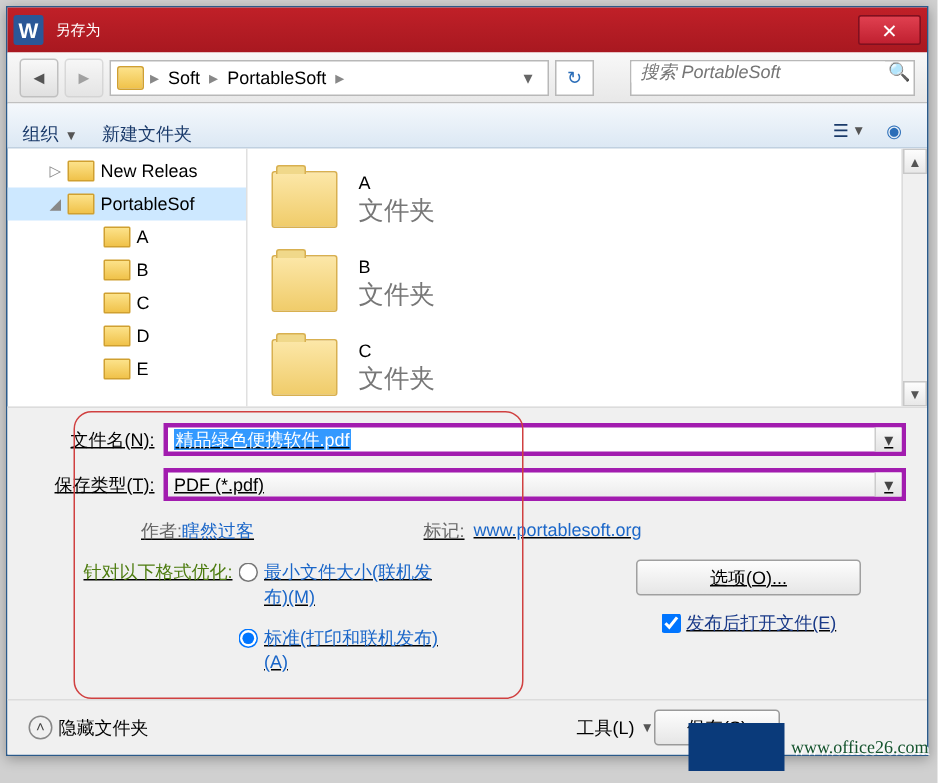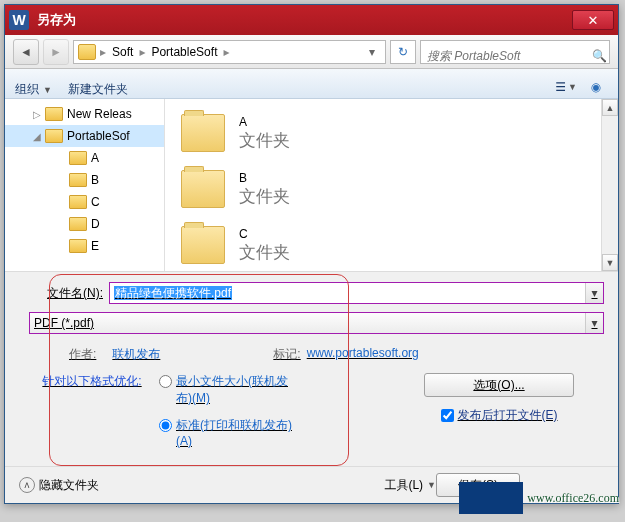--- a/index.html
+++ b/index.html
@@ -1,30 +1,30 @@
 <!DOCTYPE html>
 <html><head>
 <meta charset="utf-8">
 <style>
 * { box-sizing: border-box; margin: 0; padding: 0; font-family: "Microsoft YaHei", "Segoe UI", Tahoma, sans-serif; font-size: 12px; }
 body { background: #d0d0d0; width: 625px; height: 522px; overflow: hidden; }
 .window { width: 615px; height: 500px; margin: 4px; background: #fff; border: 1px solid #2b5a8a; box-shadow: 0 2px 8px rgba(0,0,0,0.3); display: flex; flex-direction: column; }
 .titlebar { background: linear-gradient(#c02028, #a81820); height: 30px; display: flex; align-items: center; padding: 0 4px; color: #fff; }
 .titlebar .word-icon { width: 20px; height: 20px; background: #2b5797; color: #fff; display: flex; align-items: center; justify-content: center; font-weight: bold; font-size: 14px; border-radius: 2px; margin-right: 8px; }
-.titlebar .title { font-size: 13px; flex: 1; font-weight: bold; }
+.titlebar .title { font-size: 10px; flex: 1; }
 .titlebar .close-btn { width: 42px; height: 20px; background: linear-gradient(#e04050, #c02030); border: 1px solid #801020; border-radius: 2px; display: flex; align-items: center; justify-content: center; color: #fff; font-size: 13px; cursor: pointer; }
 .navbar { height: 34px; background: linear-gradient(#f8f8f8, #e8e8e8); border-bottom: 1px solid #c0c0c0; display: flex; align-items: center; padding: 0 8px; gap: 4px; }
 .nav-btn { width: 26px; height: 26px; border: 1px solid #c0c0c0; background: linear-gradient(#f8f8f8, #e0e0e0); border-radius: 3px; display: flex; align-items: center; justify-content: center; cursor: pointer; color: #555; }
 .addr-wrap { flex: 1; height: 24px; border: 1px solid #b8b8b8; background: #fff; display: flex; align-items: center; padding: 0 4px; }
 .addr-wrap .folder-ico { width: 18px; height: 16px; background: linear-gradient(#fce28a, #f0c24a); border: 1px solid #d0a030; border-radius: 2px; flex-shrink: 0; }
 .crumb { padding: 0 2px; cursor: pointer; color: #000; }
 .crumb-sep { color: #888; padding: 0 4px; }
 .addr-drop { width: 18px; display: flex; justify-content: center; color: #666; cursor: pointer; }
 .refresh-btn { width: 26px; height: 24px; border: 1px solid #b8b8b8; background: #fff; display: flex; align-items: center; justify-content: center; color: #2a6db8; cursor: pointer; }
-.search-box { width: 190px; height: 24px; border: 1px solid #b8b8b8; background: #fff; display: flex; align-items: flex-end; }
+.search-box { width: 190px; height: 24px; border: 1px solid #b8b8b8; background: #fff; display: flex; align-items: flex-start; margin-left: 20px; }
 .search-box input { flex: 1; border: none; outline: none; padding: 0 6px; font-style: italic; color: #888; }
 .search-ico { width: 22px; color: #2a6db8; text-align: center; cursor: pointer; }
 .toolbar { height: 30px; background: linear-gradient(#f4f8fc, #dce8f4); border-bottom: 1px solid #c0d0e0; display: flex; align-items: flex-end; padding: 0 10px; gap: 16px; color: #1a3a6a; }
 .tb-item { cursor: pointer; display: flex; align-items: center; gap: 4px; }
 .tb-drop { font-size: 9px; color: #555; }
 .tb-right { margin-left: auto; display: flex; gap: 6px; }
 .tb-ico { width: 24px; height: 22px; border: 1px solid transparent; border-radius: 2px; display: flex; align-items: center; justify-content: center; cursor: pointer; }
 .browser { flex: 1; display: flex; min-height: 0; }
 .tree { width: 160px; border-right: 1px solid #e0e0e0; overflow: hidden; padding: 4px 0; }
 .tree-row { display: flex; align-items: center; height: 22px; padding-left: 8px; cursor: pointer; }
@@ -39,32 +39,32 @@
 .big-folder::before { content:""; position: absolute; top:-5px; left:2px; width: 18px; height: 5px; background: #f0d88a; border: 1px solid #d8b050; border-bottom: none; border-radius: 2px 2px 0 0; }
 .tile-name { font-size: 12px; }
 .tile-type { font-size: 17px; color: #777; }
 .scrollbar-v { position: absolute; right: 0; top: 0; width: 17px; height: 100%; background: #f0f0f0; border-left: 1px solid #dcdcdc; }
 .sb-btn { height: 17px; background: linear-gradient(#fdfdfd,#e8e8e8); border: 1px solid #c8c8c8; display: flex; align-items: center; justify-content: center; font-size: 9px; color: #555; cursor: pointer; }
 .sb-btn.bot { position: absolute; bottom: 0; width: 100%; }
 .bottom { background: #f0f0f0; border-top: 1px solid #dcdcdc; padding: 10px 14px 8px 24px; position: relative; text-decoration: underline; }
 .red-annot { position: absolute; left: 44px; top: 2px; width: 300px; height: 192px; border: 1px solid #d04040; border-radius: 12px; pointer-events: none; }
 .form-row { display: flex; align-items: center; margin-bottom: 8px; }
 .form-label { width: 80px; text-align: right; padding-right: 6px; }
-.combo { flex: 1; height: 22px; border: 1px solid #a21caf; background: #fff; display: flex; align-items: center; }
+.combo { flex: 1; height: 22px; border: 3px solid #a21caf; background: #fff; display: flex; align-items: center; }
 .combo .sel-text { flex: 1; padding: 0 4px; }
 .combo .drop { width: 18px; height: 100%; display: flex; align-items: center; justify-content: center; cursor: pointer; color: #444; border-left: 1px solid #ccc; background: linear-gradient(#f8f8f8,#e4e4e4); }
 .filename-sel { background: #3399ff; color: #fff; padding: 0 1px; }
 .meta-row { display: flex; padding: 4px 0 10px 0; }
-.meta-left { display: flex; gap: 16px; margin-left: 40px; }
+.meta-left { display: flex; gap: 0; margin-left: 65px; }
 .meta-right { display: flex; gap: 6px; margin-left: 113px; }
 .meta-label { color: #666; }
 .meta-link { color: #1a66c8; cursor: pointer; }
 .opt-area { display: flex; }
 .opt-left { flex: 1; display: flex; }
-.opt-label { width: 130px; text-align: center; padding-right: 4px; color: #1d4ed8; }
+.opt-label { width: 130px; text-align: right; padding-right: 4px; color: #4d7c0f; }
 .radios { }
 .radio-row { display: flex; align-items: flex-start; gap: 4px; color: #1a66c8; margin-bottom: 10px; max-width: 140px; }
 .radio-row input { margin-top: 2px; }
 .opt-right { width: 210px; display: flex; flex-direction: column; align-items: center; gap: 10px; }
 .opt-btn { width: 150px; height: 24px; border: 1px solid #a0a0a0; background: linear-gradient(#fdfdfd,#e6e6e6); border-radius: 3px; cursor: pointer; }
 .chk-row { display: flex; align-items: center; gap: 4px; color: #1a3a88; }
 .footer { display: flex; align-items: center; padding: 6px 14px; background: #f0f0f0; border-top: 1px solid #dcdcdc; }
 .hide-folders { display: flex; align-items: center; gap: 4px; cursor: pointer; }
 .circle-up { width: 16px; height: 16px; border: 1px solid #888; border-radius: 50%; display: flex; align-items: center; justify-content: center; font-size: 10px; color: #444; }
 .footer-right { margin-left: auto; display: flex; align-items: center; }
@@ -191,30 +191,31 @@
 
     <div class="form-row">
       <div class="form-label">文件名(N):</div>
       <div class="combo">
         <div class="sel-text"><span class="filename-sel">精品绿色便携软件.pdf</span></div>
         <div class="drop">▾</div>
       </div>
     </div>
 
     <div class="form-row">
+      <div class="form-label">保存类型(T):</div>
       <div class="combo" style="background:linear-gradient(#fdfdfd,#ececec)">
         <div class="sel-text">PDF (*.pdf)</div>
         <div class="drop">▾</div>
       </div>
     </div>
 
     <div class="meta-row">
       <div class="meta-left">
         <span class="meta-label">作者:</span>
-        <span class="meta-link">联机发布</span>
+        <span class="meta-link">瞎然过客</span>
       </div>
       <div class="meta-right">
         <span class="meta-label">标记:</span>
         <span class="meta-link">www.portablesoft.org</span>
       </div>
     </div>
 
     <div class="opt-area">
       <div class="opt-left">
         <div class="opt-label">针对以下格式优化:</div>

